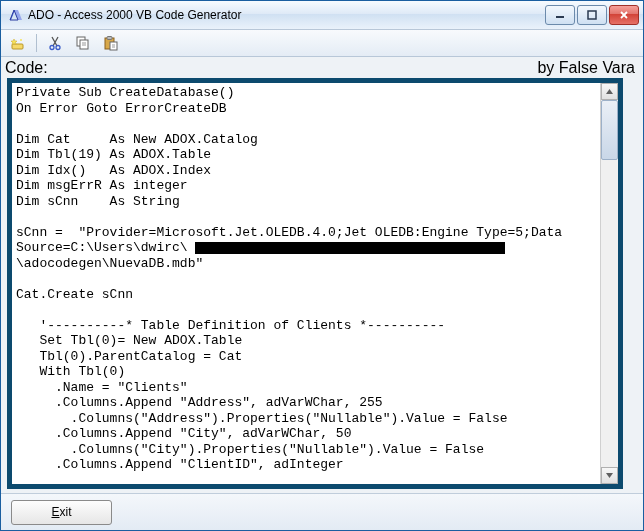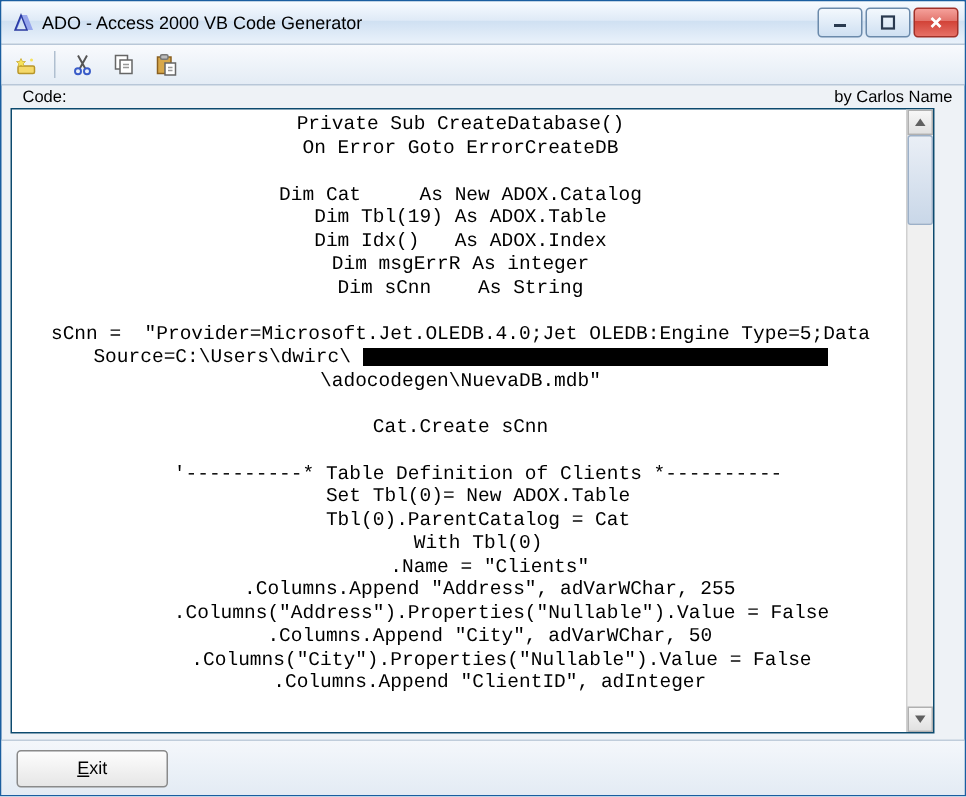--- a/index.html
+++ b/index.html
@@ -83,34 +83,33 @@
   .tool-sep {
     width: 1px;
     height: 18px;
     background: #b0bfd0;
     margin: 0 2px;
   }
   
   .label-row {
     display: flex;
     justify-content: space-between;
-    padding: 2px 8px 1px 14px;
-    font-size: 11px;
+    padding: 2px 8px 1px 4px;
+    font-size: 16px;
     color: #000;
   }
   
   .code-wrap {
     flex: 1;
     margin: 0 20px 4px 6px;
-    border: 1px solid #0c4a6e;
+    border: 5px solid #0c4a6e;
     background: #fff;
     position: relative;
     overflow: hidden;
     display: flex;
-    text-align: center;
   }
   .code-pre {
     flex: 1;
     margin: 0;
     padding: 2px 2px 2px 4px;
     font-family: "Courier New", monospace;
     font-size: 13px;
     line-height: 15.5px;
     white-space: pre;
     overflow: hidden;
@@ -229,21 +228,21 @@
         <rect x="4" y="1.5" width="5" height="3" rx="1" fill="#bbb" stroke="#777"></rect>
         <rect x="7" y="7" width="7" height="8" fill="#fff" stroke="#666"></rect>
         <line x1="9" y1="10" x2="12" y2="10" stroke="#999"></line>
         <line x1="9" y1="12" x2="12" y2="12" stroke="#999"></line>
       </svg>
     </div>
   </div>
 
   <div class="label-row">
     <span>Code:</span>
-    <span>by Carlos Name</span>
+    <span>by False Vara</span>
   </div>
 
   <div class="code-wrap">
     <pre class="code-pre" id="code-pre">Private Sub CreateDatabase()
 On Error Goto ErrorCreateDB
 
 Dim Cat     As New ADOX.Catalog
 Dim Tbl(19) As ADOX.Table
 Dim Idx()   As ADOX.Index
 Dim msgErrR As integer

